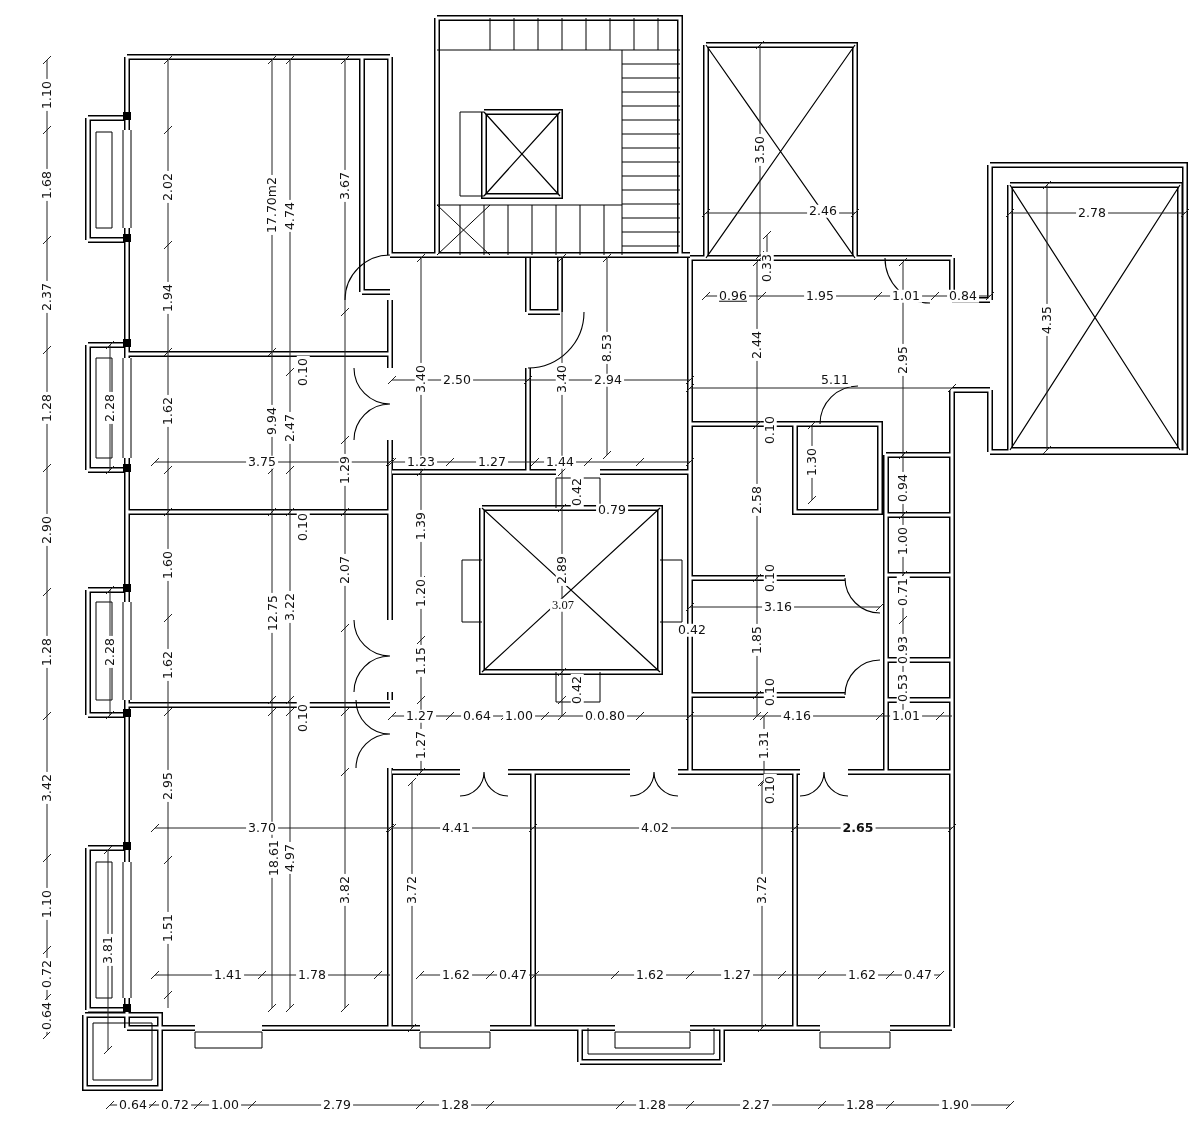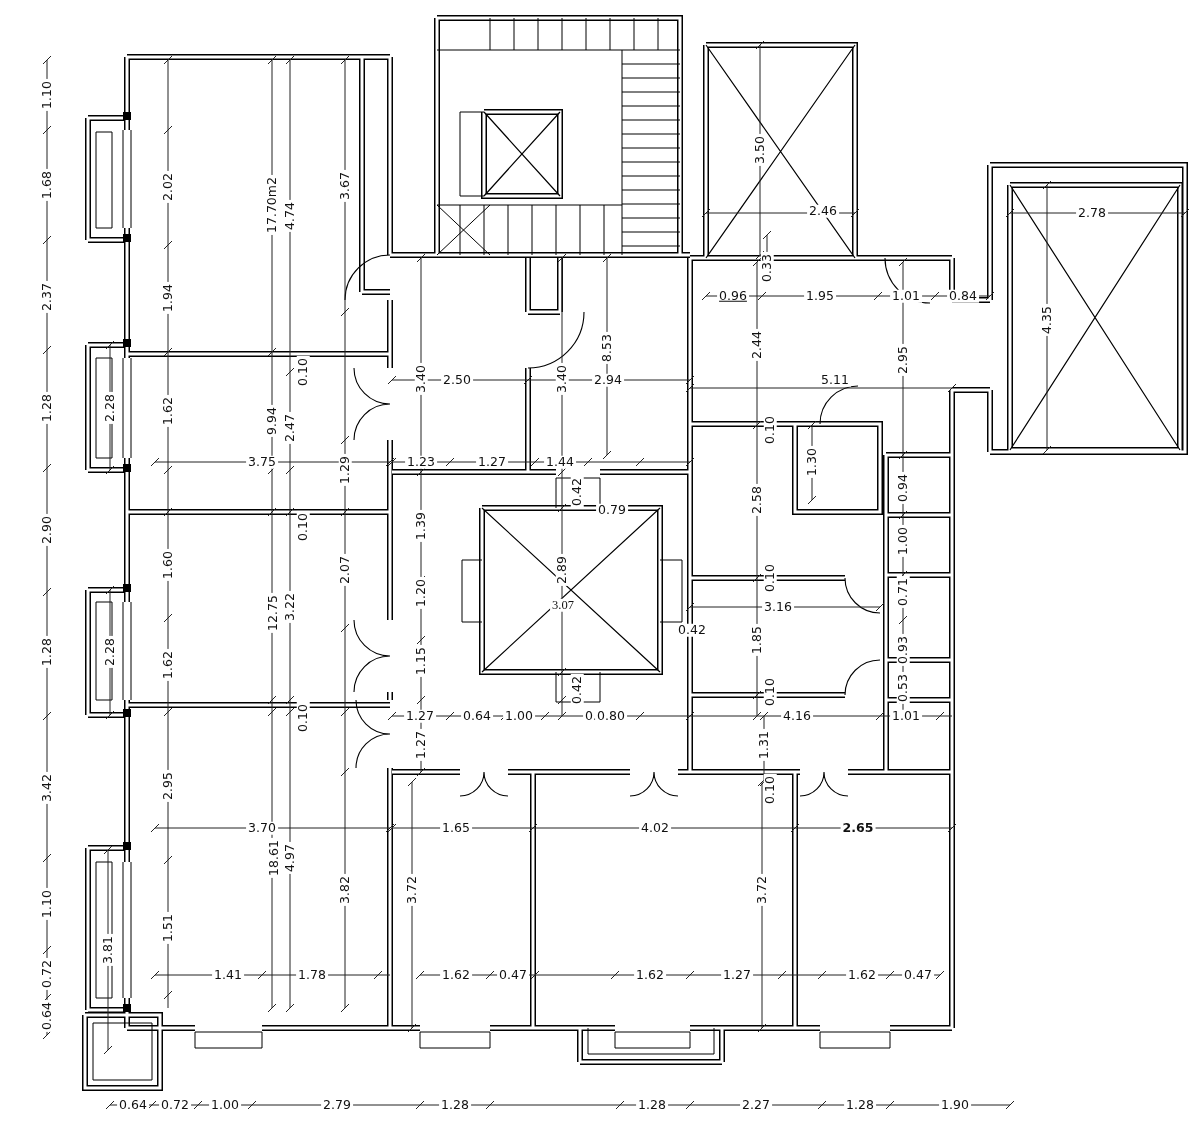--- a/index.html
+++ b/index.html
@@ -313,21 +313,21 @@
       <div class="lbl" style="left: 903px; top: 592px; transform: translate(-50%, -50%) rotate(-90deg);">0.71</div>
       <div class="lbl" style="left: 778px; top: 607px;">3.16</div>
       <div class="lbl" style="left: 757px; top: 640px; transform: translate(-50%, -50%) rotate(-90deg);">1.85</div>
       <div class="lbl" style="left: 903px; top: 650px; transform: translate(-50%, -50%) rotate(-90deg);">0.93</div>
       <div class="lbl" style="left: 903px; top: 688px; transform: translate(-50%, -50%) rotate(-90deg);">0.53</div>
       <div class="lbl" style="left: 770px; top: 692px; transform: translate(-50%, -50%) rotate(-90deg);">0.10</div>
       <div class="lbl" style="left: 797px; top: 716px;">4.16</div>
       <div class="lbl" style="left: 906px; top: 716px;">1.01</div>
       <div class="lbl" style="left: 764px; top: 745px; transform: translate(-50%, -50%) rotate(-90deg);">1.31</div>
       <div class="lbl" style="left: 770px; top: 790px; transform: translate(-50%, -50%) rotate(-90deg);">0.10</div>
-      <div class="lbl" style="left: 456px; top: 828px;">1.65</div>
+      <div class="lbl" style="left: 456px; top: 828px;">4.41</div>
       <div class="lbl" style="left: 655px; top: 828px;">4.02</div>
       <div class="lbl" style="left: 858px; top: 828px; font-weight: bold;">2.65</div>
       <div class="lbl" style="left: 412px; top: 890px; transform: translate(-50%, -50%) rotate(-90deg);">3.72</div>
       <div class="lbl" style="left: 762px; top: 890px; transform: translate(-50%, -50%) rotate(-90deg);">3.72</div>
       <div class="lbl" style="left: 456px; top: 975px;">1.62</div>
       <div class="lbl" style="left: 513px; top: 975px;">0.47</div>
       <div class="lbl" style="left: 650px; top: 975px;">1.62</div>
       <div class="lbl" style="left: 737px; top: 975px;">1.27</div>
       <div class="lbl" style="left: 862px; top: 975px;">1.62</div>
       <div class="lbl" style="left: 918px; top: 975px;">0.47</div>

